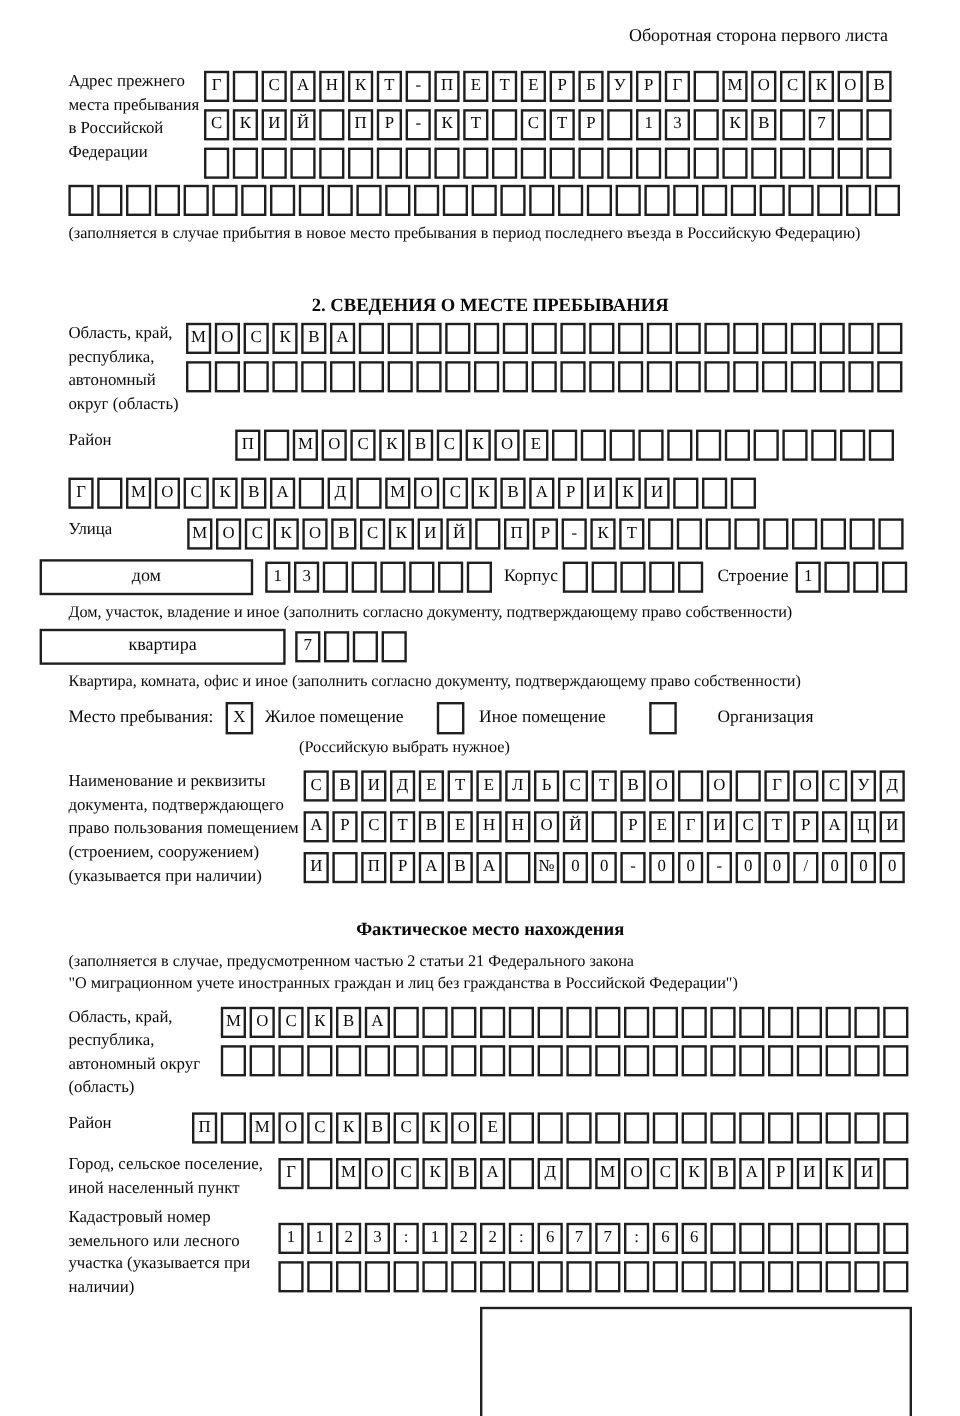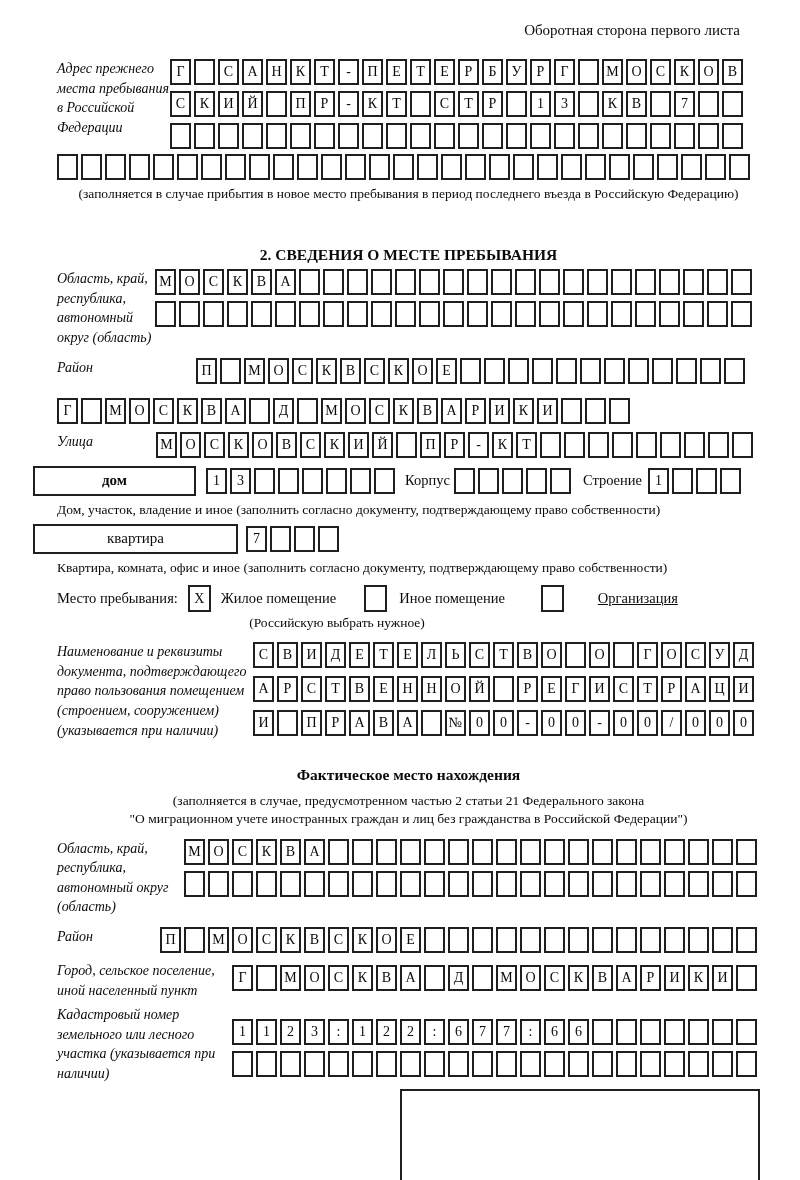--- a/index.html
+++ b/index.html
@@ -8,27 +8,27 @@
     padding:14px 40px 16px 57px;position:relative;overflow:hidden;}
   .page-title{text-align:right;font-size:15px;margin:8px 20px 20px 0;}
 
   .cells{display:flex;gap:3px;}
   .cell{width:21px;height:26px;box-sizing:border-box;border:2px solid #1f1f1f;
     display:flex;align-items:center;justify-content:center;
     font-size:14px;line-height:1;flex:none;background:#fff;}
   .cellrows{display:flex;flex-direction:column;gap:6px;}
 
   .lrow{display:flex;align-items:flex-start;}
-  .label{font-size:14px;line-height:1.4;flex:none;font-style:italic;}
+  .label{font-size:14px;line-height:1.4;flex:none;}
   .w113{width:113px;} .w98{width:98px;} .w139{width:139px;} .w123{width:123px;}
   .w99{width:99px;} .w196{width:196px;} .w127{width:127px;} .w103{width:103px;}
   .w175{width:175px;}
 
   .caption{font-size:13.5px;line-height:1.35;}
-  .center{text-align:center;}
+  .center{text-align:left;}
   .heading{font-size:15.5px;font-weight:bold;text-align:center;margin-top:43px;}
 
   .widebox{box-sizing:border-box;border:2px solid #1f1f1f;height:30px;
     display:flex;align-items:center;justify-content:center;font-size:15px;flex:none;}
   .inlinelabel{font-size:14.5px;align-self:center;flex:none;}
   .domrow,.kvrow,.chkrow{display:flex;align-items:center;}
   .chkbox{width:23px;height:27px;}
 
   .stamp-wrap{margin-left:320px;width:440px;}
   .stamp-box{box-sizing:border-box;border:2px solid #1f1f1f;height:175px;
@@ -306,21 +306,21 @@
         <span class="cell"></span>
         <span class="cell"></span>
         <span class="cell"></span>
         <span class="cell"></span>
         <span class="cell"></span>
         <span class="cell"></span>
       </div>
   </div>
 
   <div class="domrow mb5" style="margin-left:-24px;">
-    <div class="widebox" style="width:163px;font-weight:bold;">дом</div>
+    <div class="widebox" style="width:178px;">дом</div>
     <div class="cells" style="margin-left:10px;">
         <span class="cell">1</span>
         <span class="cell">3</span>
         <span class="cell"></span>
         <span class="cell"></span>
         <span class="cell"></span>
         <span class="cell"></span>
         <span class="cell"></span>
         <span class="cell"></span>
       </div>
@@ -355,21 +355,21 @@
 
   <div class="caption mb8">Квартира, комната, офис и иное (заполнить согласно документу, подтверждающему право собственности)</div>
 
   <div class="chkrow">
     <div class="inlinelabel">Место пребывания:</div>
     <span class="cell chkbox" style="margin-left:10px;">X</span>
     <div class="inlinelabel" style="margin-left:10px;">Жилое помещение</div>
     <span class="cell chkbox" style="margin-left:28px;"></span>
     <div class="inlinelabel" style="margin-left:12px;">Иное помещение</div>
     <span class="cell chkbox" style="margin-left:36px;"></span>
-    <div class="inlinelabel" style="margin-left:34px;text-decoration:underline;">Организация</div>
+    <div class="inlinelabel" style="margin-left:34px;">Организация</div>
   </div>
 
   <div class="caption mb10" style="width:560px;text-align:center;margin-top:2px;">(Российскую выбрать нужное)</div>
 
   <div class="lrow mb8">
     <div class="label w196">Наименование и реквизиты документа, подтверждающего право пользования помещением (строением, сооружением) (указывается при наличии)</div>
     <div class="cellrows" style="gap:8px;">
       <div class="cells">
           <span class="cell">С</span>
           <span class="cell">В</span>

